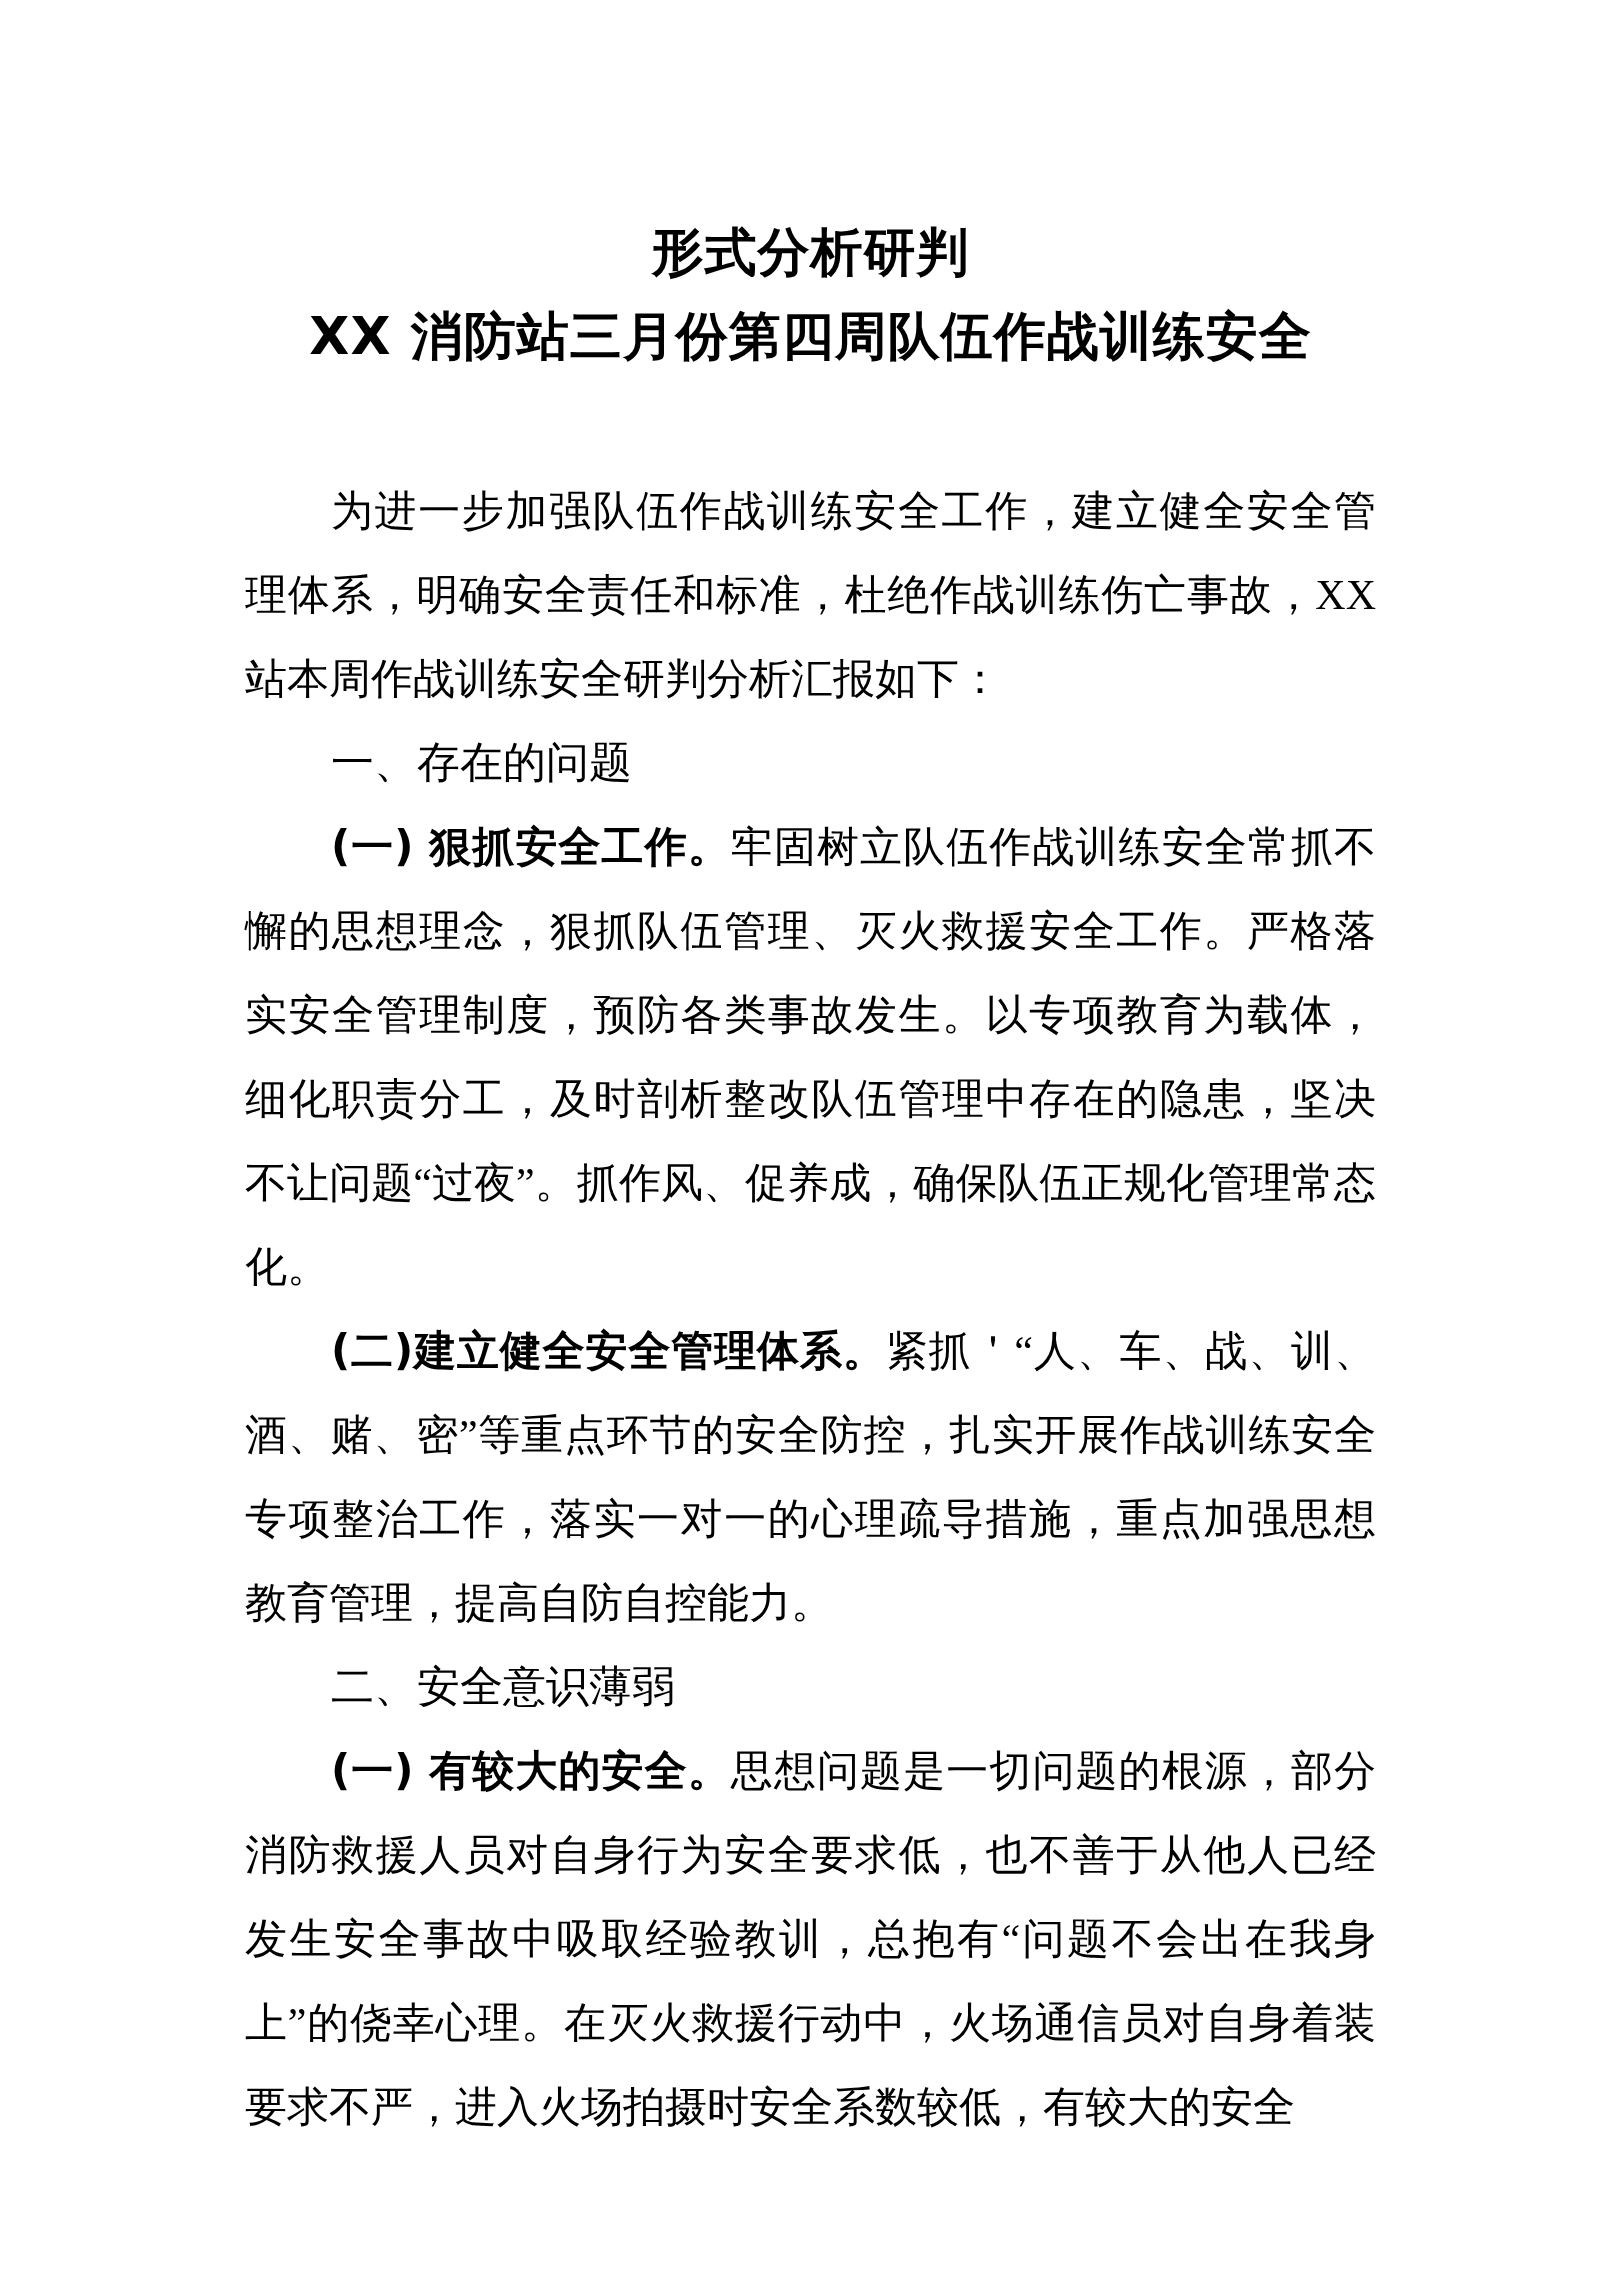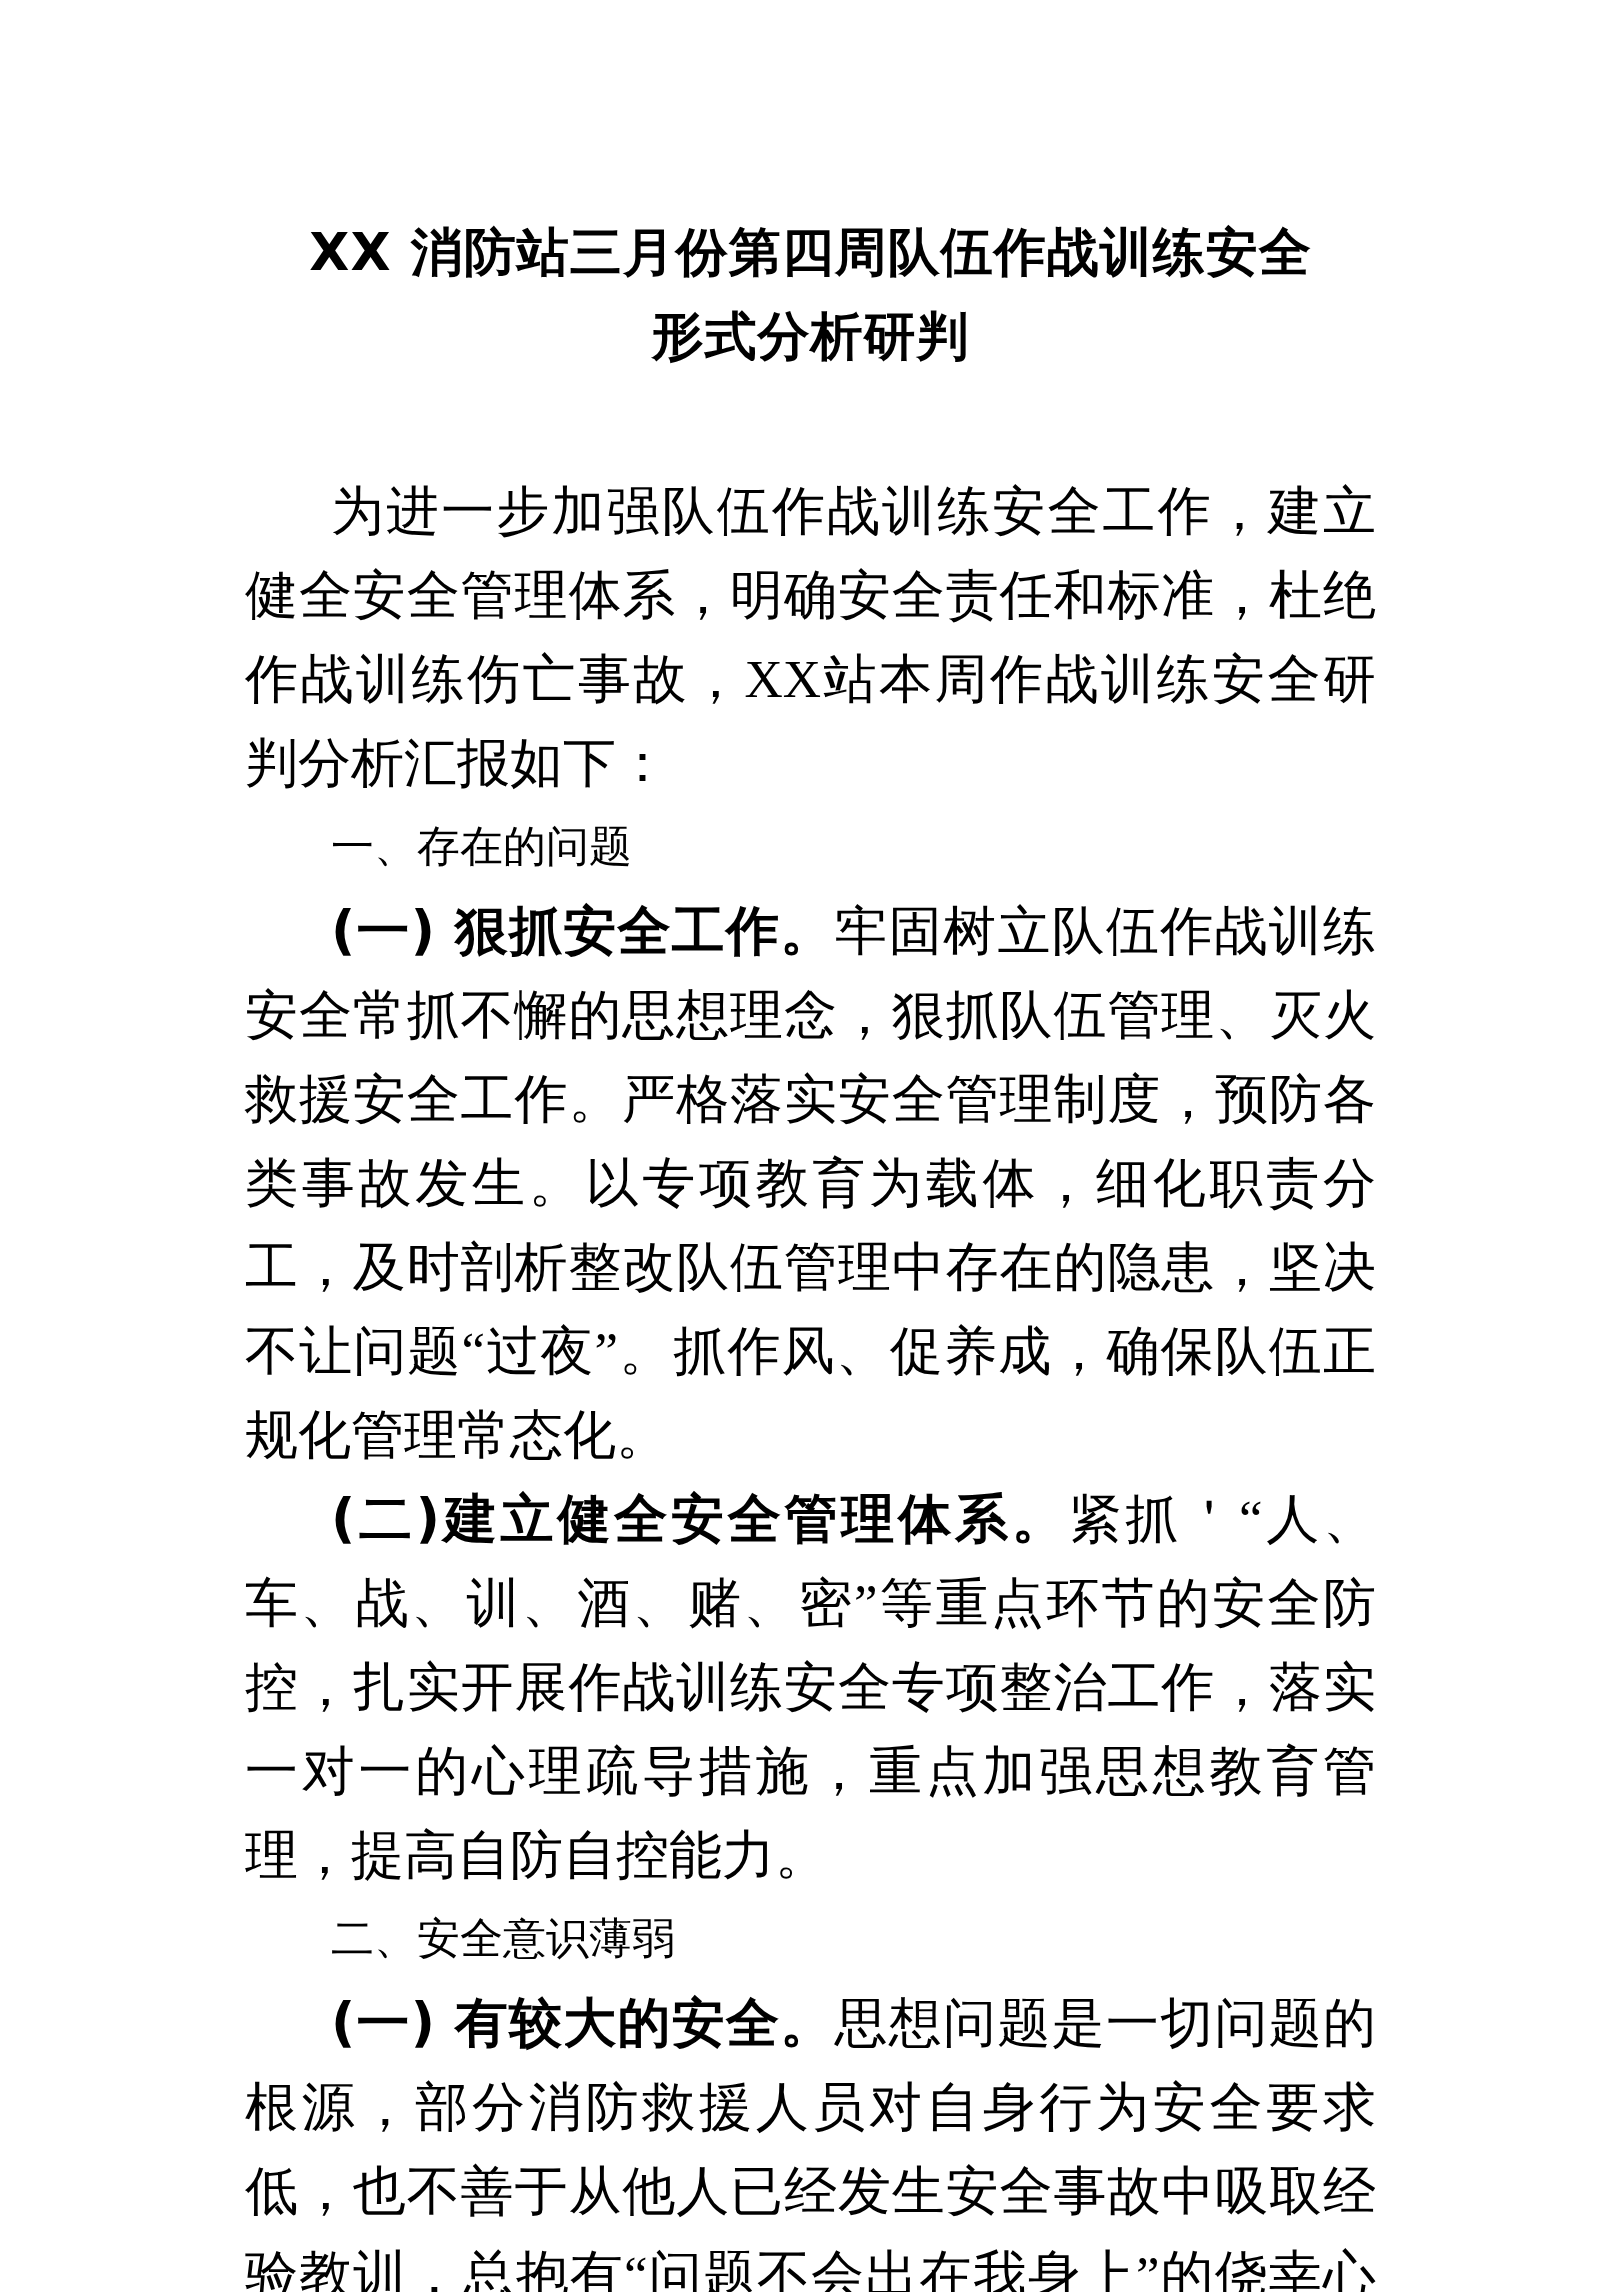--- a/index.html
+++ b/index.html
@@ -29,21 +29,21 @@
     font-size: 52px;
     line-height: 84px;
     font-weight: 700;
     text-align: center;
     letter-spacing: 1px;
     font-family: "DejaVu Sans", sans-serif;
   }
   h1.doc-title .title-line { display: block; }
   .doc-body { margin-top: 91px; }
   p.bodytext {
-    font-size: 53px;
+    font-size: 42px;
     line-height: 84px;
     text-align: justify;
     text-justify: inter-ideograph;
     text-indent: 86px;
     
     font-family: "Liberation Serif", "DejaVu Sans", sans-serif;
   }
   p.bodytext .lead {
     font-weight: 700;
     font-family: "DejaVu Sans", sans-serif;
@@ -55,22 +55,22 @@
     font-weight: 400;
     font-family: "Liberation Serif", "DejaVu Serif", serif;
   }
 </style>
 </head>
 <body style="background: rgb(255, 255, 255); color: rgb(0, 0, 0);">
 
 <main class="page">
   <div class="content">
     <h1 class="doc-title">
+      <span class="title-line">形式分析研判</span>
       <span class="title-line">XX 消防站三月份第四周队伍作战训练安全</span>
-      <span class="title-line">形式分析研判</span>
     </h1>
     <section class="doc-body">
         <p class="bodytext"><span>为进一步加强队伍作战训练安全工作，建立健全安全管理体系，明确安全责任和标准，杜绝作战训练伤亡事故，XX站本周作战训练安全研判分析汇报如下：</span></p>
         <p class="heading"><span>一、存在的问题</span></p>
         <p class="bodytext"><b class="lead">(一) 狠抓安全工作。</b><span>牢固树立队伍作战训练安全常抓不懈的思想理念，狠抓队伍管理、灭火救援安全工作。严格落实安全管理制度，预防各类事故发生。以专项教育为载体，细化职责分工，及时剖析整改队伍管理中存在的隐患，坚决不让问题“过夜”。抓作风、促养成，确保队伍正规化管理常态化。</span></p>
         <p class="bodytext"><b class="lead">(二)建立健全安全管理体系。</b><span>紧抓＇“人、车、战、训、酒、赌、密”等重点环节的安全防控，扎实开展作战训练安全专项整治工作，落实一对一的心理疏导措施，重点加强思想教育管理，提高自防自控能力。</span></p>
         <p class="heading"><span>二、安全意识薄弱</span></p>
         <p class="bodytext"><b class="lead">(一) 有较大的安全。</b><span>思想问题是一切问题的根源，部分消防救援人员对自身行为安全要求低，也不善于从他人已经发生安全事故中吸取经验教训，总抱有“问题不会出在我身上”的侥幸心理。在灭火救援行动中，火场通信员对自身着装要求不严，进入火场拍摄时安全系数较低，有较大的安全</span></p>
       </section>
   </div>

